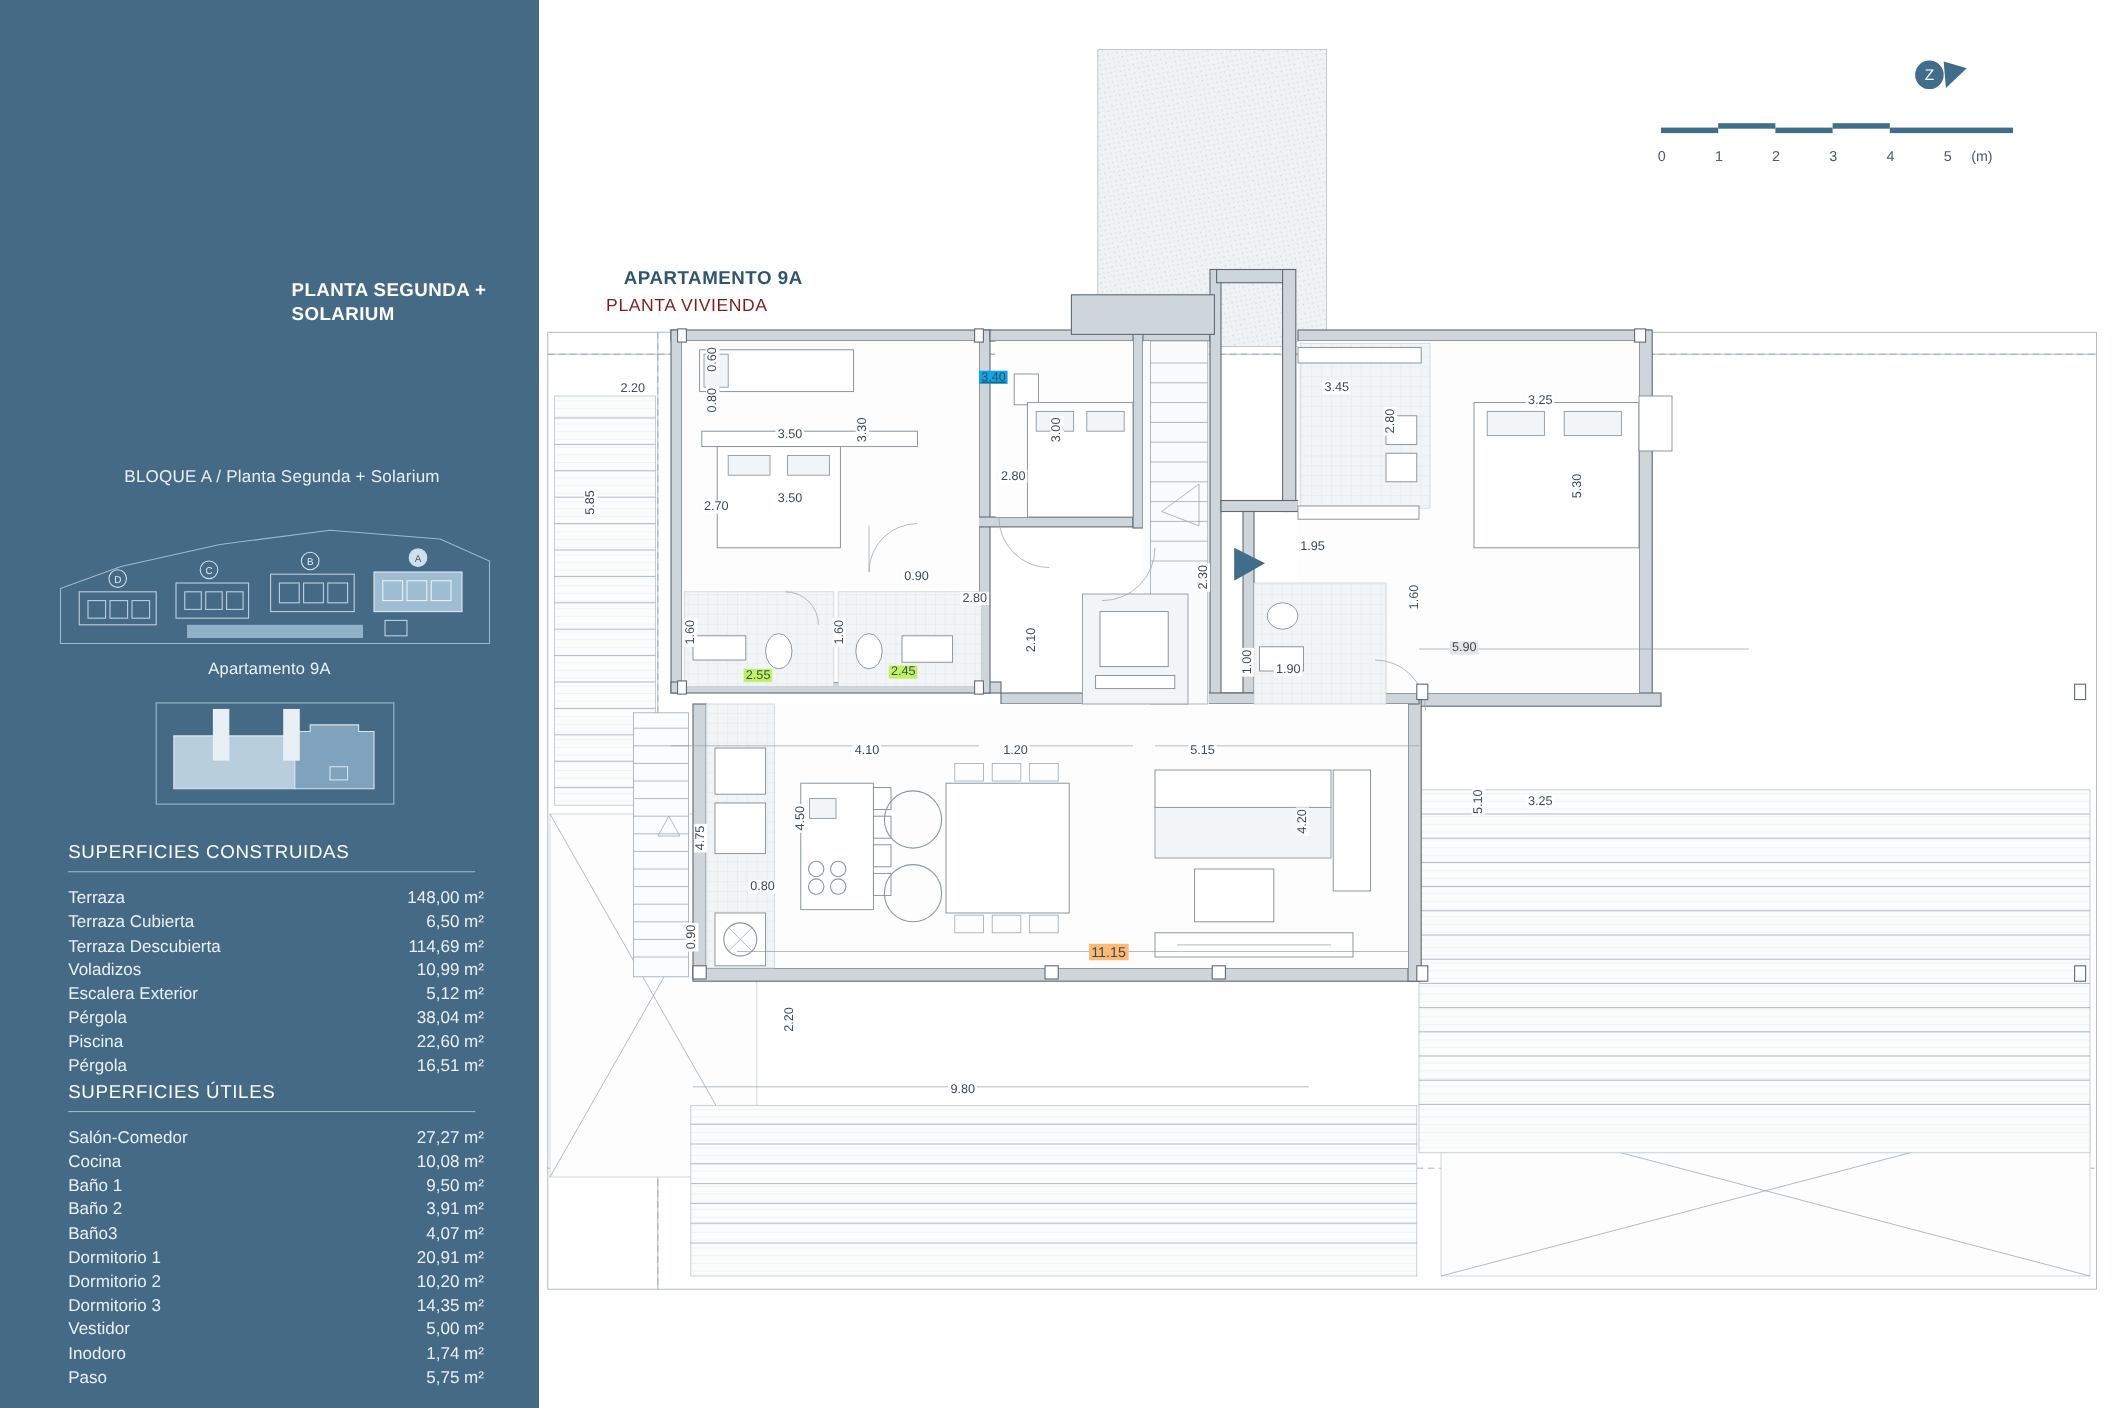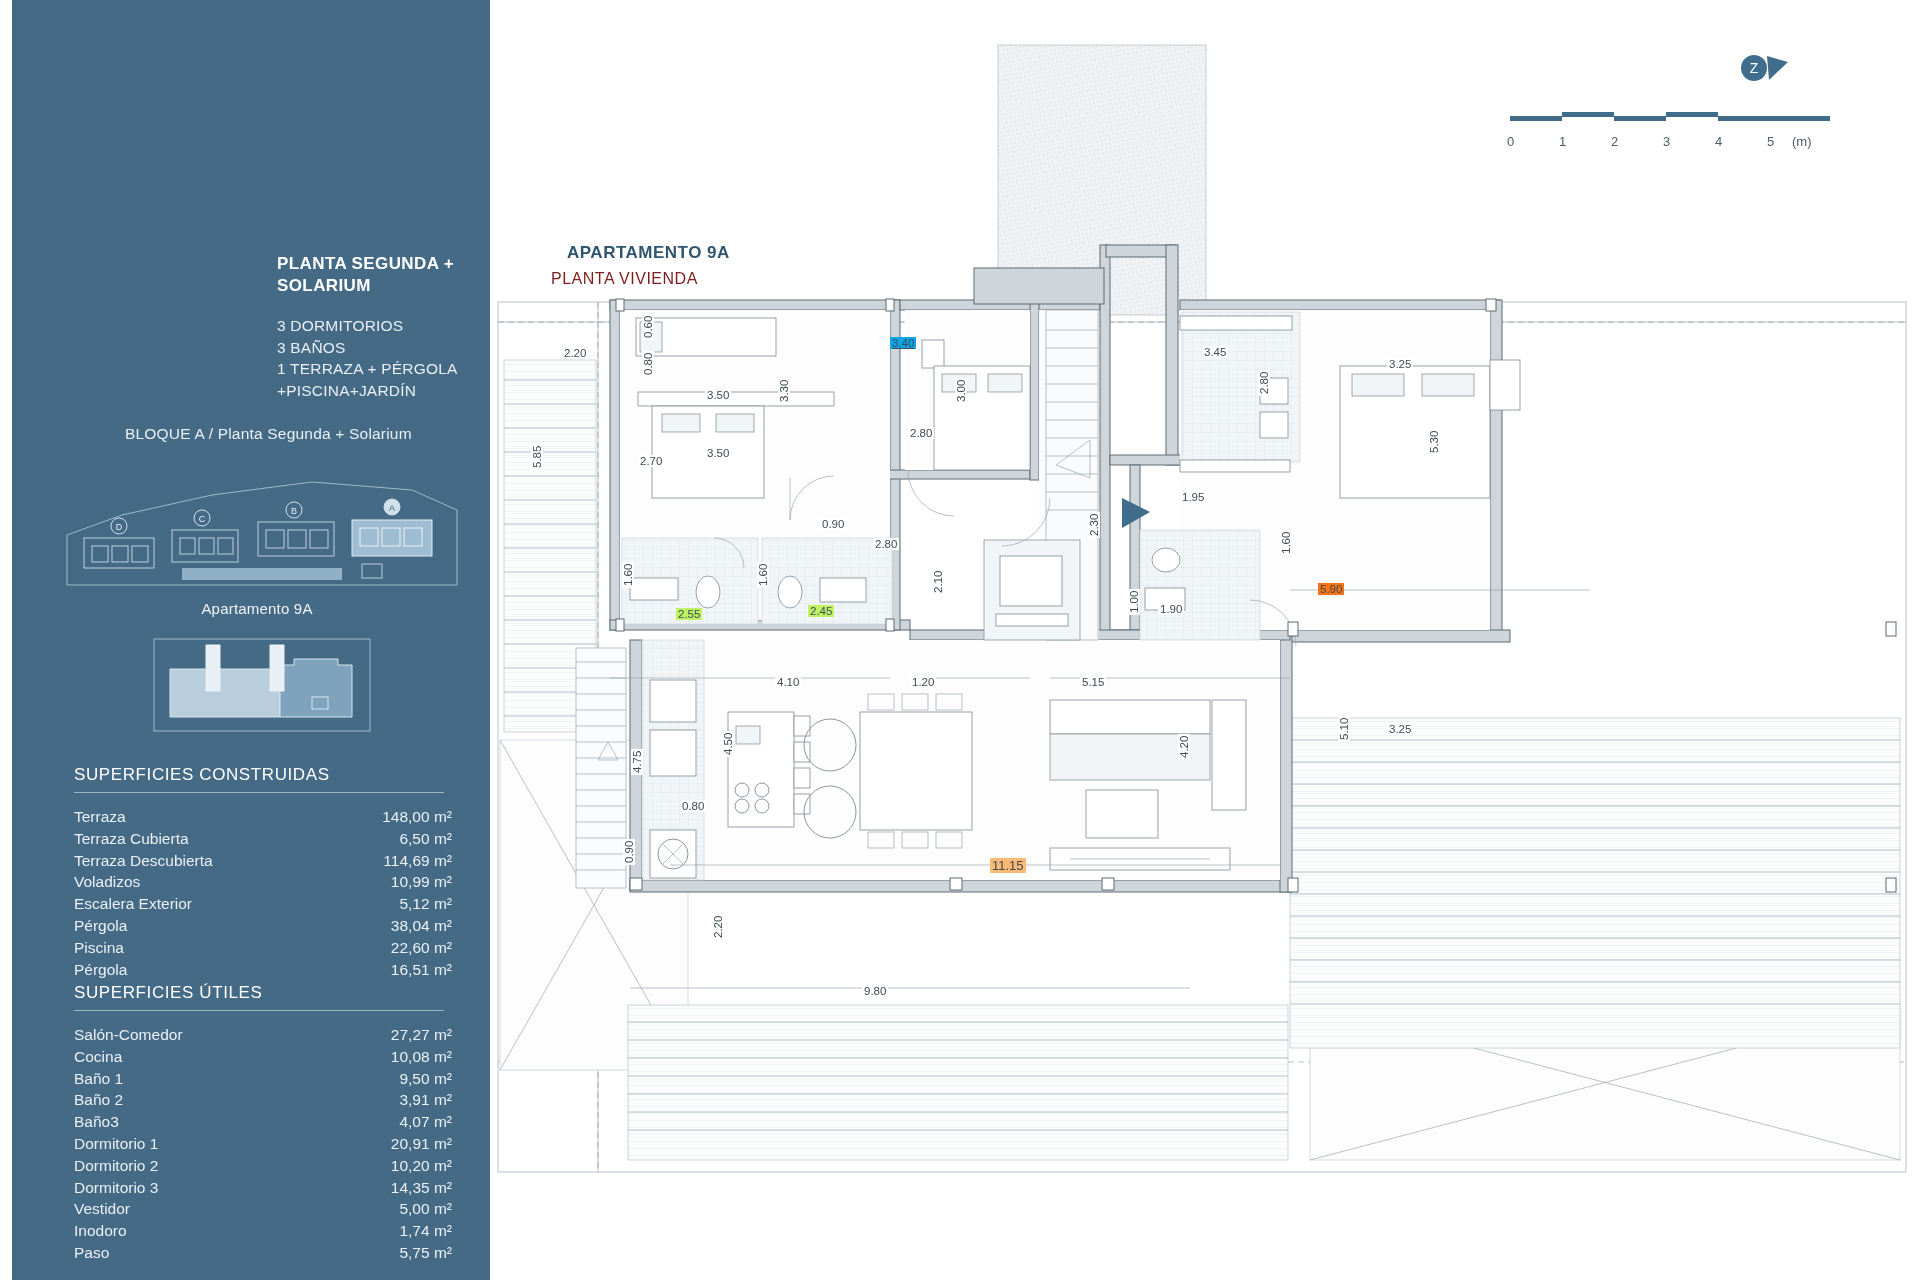--- a/index.html
+++ b/index.html
@@ -5,21 +5,21 @@
   html,body{margin:0;padding:0;}
   body{
     width:1920px;height:1280px;
     background:#ffffff;
     font-family:"Liberation Sans", sans-serif;
     overflow:hidden;
     position:relative;
   }
   
   #sidebar{
-    position:absolute;left:12px;top:0;width:490px;height:1280px;
+    position:absolute;left:0;top:0;width:490px;height:1280px;
     background:#446A86;color:#ffffff;
   }
   .unit-title{
     position:absolute;left:265px;top:253px;width:220px;
     font-size:17px;font-weight:bold;letter-spacing:.4px;line-height:22px;
     color:#ffffff;
   }
   .unit-specs{
     position:absolute;left:265px;top:315px;width:230px;
     font-size:15.5px;line-height:21.5px;color:#e9eff3;letter-spacing:.2px;
@@ -78,26 +78,20 @@
 </style>
 </head>
 <body>
 
 <div id="sidebar">
 
   <div class="unit-title">
     <span>PLANTA SEGUNDA + SOLARIUM</span>
   </div>
 
-  <div class="unit-specs">
-    <div>3 DORMITORIOS</div>
-    <div>3 BAÑOS</div>
-    <div>1 TERRAZA + PÉRGOLA</div>
-    <div>+PISCINA+JARDÍN</div>
-  </div>
 
   <div class="block-label">BLOQUE A / Planta Segunda + Solarium</div>
 
   <div class="block-diagram">
     <svg width="400" height="135" viewBox="0 0 400 135">
       <path d="M5 75 L60 55 L150 35 L250 22 L350 30 L395 50 L395 125 L5 125 Z" fill="none" stroke="#9dbacd" stroke-width="1"></path>
 
       <g stroke="#bcd0de" fill="none" stroke-width="1">
         <rect x="22" y="78" width="70" height="30"></rect>
         <rect x="30" y="86" width="16" height="16"></rect>
@@ -565,21 +559,21 @@
       <span class="dimtxt" style="position: absolute; left: 442px; top: 595px; color: rgb(61, 75, 85); font-size: 11.5px; background: rgb(255, 255, 255); padding: 0px 2px; transform-origin: left top; transform: rotate(-90deg);">2.10</span>
       <span class="dimtxt" style="position: absolute; left: 638px; top: 615px; color: rgb(61, 75, 85); font-size: 11.5px; background: rgb(255, 255, 255); padding: 0px 2px; transform-origin: left top; transform: rotate(-90deg);">1.00</span>
       <span class="dimtxt" style="position: absolute; left: 668px; top: 603px; color: rgb(61, 75, 85); font-size: 11.5px; background: rgb(255, 255, 255); padding: 0px 2px;">1.90</span>
       <span class="dimtxt" style="position: absolute; left: 712px; top: 346px; color: rgb(61, 75, 85); font-size: 11.5px; background: rgb(255, 255, 255); padding: 0px 2px;">3.45</span>
       <span class="dimtxt" style="position: absolute; left: 768px; top: 396px; color: rgb(61, 75, 85); font-size: 11.5px; background: rgb(255, 255, 255); padding: 0px 2px; transform-origin: left top; transform: rotate(-90deg);">2.80</span>
       <span class="dimtxt" style="position: absolute; left: 897px; top: 358px; color: rgb(61, 75, 85); font-size: 11.5px; background: rgb(255, 255, 255); padding: 0px 2px;">3.25</span>
       <span class="dimtxt" style="position: absolute; left: 938px; top: 455px; color: rgb(61, 75, 85); font-size: 11.5px; background: rgb(255, 255, 255); padding: 0px 2px; transform-origin: left top; transform: rotate(-90deg);">5.30</span>
       <span class="dimtxt" style="position: absolute; left: 690px; top: 491px; color: rgb(61, 75, 85); font-size: 11.5px; background: rgb(255, 255, 255); padding: 0px 2px;">1.95</span>
       <span class="dimtxt" style="position: absolute; left: 598px; top: 538px; color: rgb(61, 75, 85); font-size: 11.5px; background: rgb(255, 255, 255); padding: 0px 2px; transform-origin: left top; transform: rotate(-90deg);">2.30</span>
       <span class="dimtxt" style="position: absolute; left: 790px; top: 556px; color: rgb(61, 75, 85); font-size: 11.5px; background: rgb(255, 255, 255); padding: 0px 2px; transform-origin: left top; transform: rotate(-90deg);">1.60</span>
-      <span class="dimtxt" style="position: absolute; left: 828px; top: 583px; color: rgb(61, 75, 85); font-size: 11.5px; background: #f97316; padding: 0px 2px;">5.90</span>
+      <span class="dimtxt" style="position: absolute; left: 828px; top: 583px; color: rgb(61, 75, 85); font-size: 11.5px; background: #e5e5e5; padding: 0px 2px;">5.90</span>
       <span class="dimtxt" style="position: absolute; left: 285px; top: 676px; color: rgb(61, 75, 85); font-size: 11.5px; background: rgb(255, 255, 255); padding: 0px 2px;">4.10</span>
       <span class="dimtxt" style="position: absolute; left: 420px; top: 676px; color: rgb(61, 75, 85); font-size: 11.5px; background: rgb(255, 255, 255); padding: 0px 2px;">1.20</span>
       <span class="dimtxt" style="position: absolute; left: 590px; top: 676px; color: rgb(61, 75, 85); font-size: 11.5px; background: rgb(255, 255, 255); padding: 0px 2px;">5.15</span>
       <span class="dimtxt" style="position: absolute; left: 232px; top: 757px; color: rgb(61, 75, 85); font-size: 11.5px; background: rgb(255, 255, 255); padding: 0px 2px; transform-origin: left top; transform: rotate(-90deg);">4.50</span>
       <span class="dimtxt" style="position: absolute; left: 141px; top: 775px; color: rgb(61, 75, 85); font-size: 11.5px; background: rgb(255, 255, 255); padding: 0px 2px; transform-origin: left top; transform: rotate(-90deg);">4.75</span>
       <span class="dimtxt" style="position: absolute; left: 190px; top: 800px; color: rgb(61, 75, 85); font-size: 11.5px; background: rgb(255, 255, 255); padding: 0px 2px;">0.80</span>
       <span class="dimtxt" style="position: absolute; left: 133px; top: 865px; color: rgb(61, 75, 85); font-size: 11.5px; background: rgb(255, 255, 255); padding: 0px 2px; transform-origin: left top; transform: rotate(-90deg);">0.90</span>
       <span class="dimtxt" style="position: absolute; left: 688px; top: 760px; color: rgb(61, 75, 85); font-size: 11.5px; background: rgb(255, 255, 255); padding: 0px 2px; transform-origin: left top; transform: rotate(-90deg);">4.20</span>
       <span class="dimtxt" style="position: absolute; left: 848px; top: 742px; color: rgb(61, 75, 85); font-size: 11.5px; background: rgb(255, 255, 255); padding: 0px 2px; transform-origin: left top; transform: rotate(-90deg);">5.10</span>
       <span class="dimtxt" style="position: absolute; left: 897px; top: 723px; color: rgb(61, 75, 85); font-size: 11.5px; background: rgb(255, 255, 255); padding: 0px 2px;">3.25</span>

